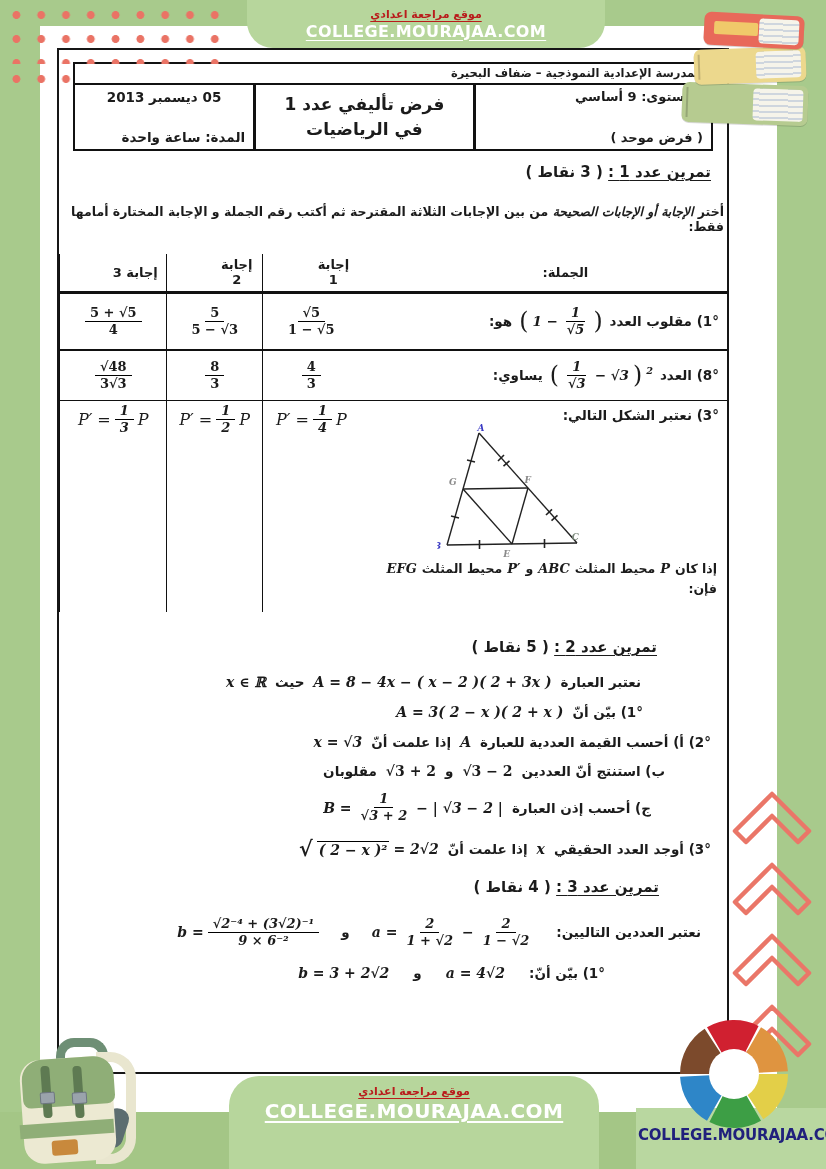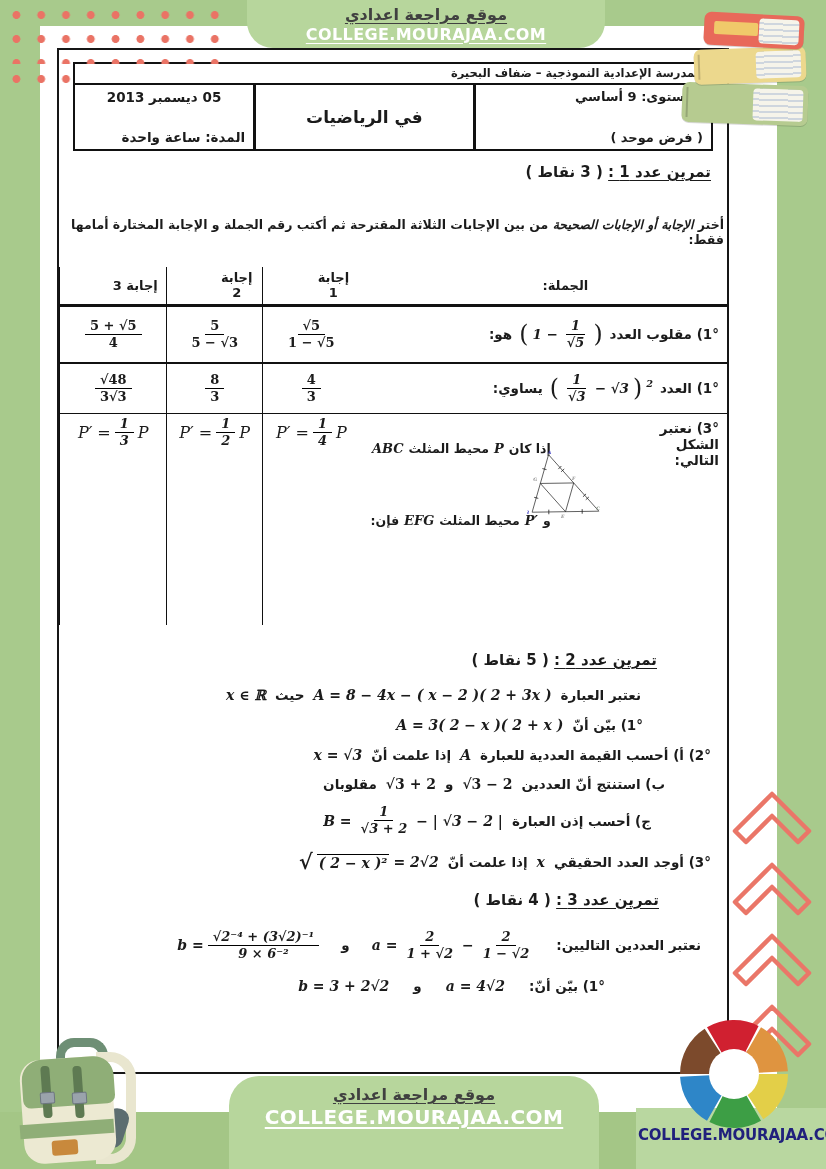--- a/index.html
+++ b/index.html
@@ -15,21 +15,21 @@
   }
   .dots-a{left:0;top:0;width:232px;height:64px;}
   .dots-b{left:0;top:64px;width:84px;height:26px;}
 
   .banner-top{
     position:absolute;left:247px;top:0;width:358px;height:48px;z-index:7;
     background:#b7d69c;border-radius:0 0 26px 26px;
     display:flex;flex-direction:column;align-items:center;justify-content:center;gap:1px;
   }
   .banner-top .l1,.bump .l1{
-    color:#404040;font-weight:bold;font-size:16px;text-decoration:underline;text-underline-offset:3px;
+    color:#b91c1c;font-weight:bold;font-size:11px;text-decoration:underline;text-underline-offset:3px;
   }
   .banner-top .l2,.bump .l2{
     color:#fff;font-weight:bold;font-size:16px;letter-spacing:.4px;
     text-decoration:underline;text-underline-offset:3px;
   }
 
   
   .books{position:absolute;right:0;top:6px;width:150px;height:110px;z-index:8;}
   .book{position:absolute;border-radius:7px;box-shadow:0 1px 0 rgba(0,0,0,.15);}
   .book .pages{position:absolute;top:4px;bottom:4px;right:5px;width:40%;
@@ -88,21 +88,21 @@
   .cell-title{width:35%;border-right:3px solid #111;border-left:3px solid #111;
     display:flex;flex-direction:column;align-items:center;justify-content:center;
     font-size:17px;font-weight:bold;text-align:center;line-height:1.45;}
   .cell-date{width:28%;display:flex;flex-direction:column;justify-content:space-between;
     font-size:13.5px;font-weight:bold;text-align:center;}
   .cell-date .d2{text-align:right;}
 
   .ex-heading{direction:rtl;text-align:right;font-size:15px;font-weight:bold;}
   .ex-heading .u{text-decoration:underline;text-underline-offset:3px;}
   .h1x{margin:12px 16px 0;}
-  .instr{direction:rtl;font-size:12.5px;font-weight:bold;margin:36px 3px 0;}
+  .instr{direction:rtl;font-size:12.5px;font-weight:bold;margin:23px 3px 0;}
   .instr .it{font-style:italic;}
 
   
   .qtable{direction:rtl;margin:20px 0 0;width:100%;border-collapse:collapse;table-layout:fixed;}
   .qtable td,.qtable th{box-sizing:border-box;padding:2px 4px;vertical-align:middle;}
   .col-s{width:55%;} .col-1{width:14.6%;} .col-2{width:14.3%;} .col-3{width:16.1%;}
   .vline{border-left:1.6px solid #111;}
   .qtable .hrow th{font-size:13px;font-weight:600;text-align:center;height:38px;border-bottom:3px solid #111;padding-left:48px;}
   .qtable .r1 td{height:58px;border-bottom:2.2px solid #111;}
   .qtable .r2 td{height:50px;border-bottom:1.6px solid #111;}
@@ -119,21 +119,21 @@
     line-height:1.25;font-family:"DejaVu Serif",serif;font-size:13px;font-weight:bold;}
   .frac .num{padding:0 5px;border-bottom:1.4px solid #000;}
   .frac .den{padding:0 5px;}
   .bigp{font-size:1.75em;font-weight:400;line-height:.85;font-style:normal;}
   .expo{font-size:.72em;vertical-align:top;position:relative;top:-5px;}
   .rad{font-size:1.5em;line-height:.8;font-style:normal;}
   .ovl{border-top:1.5px solid #000;padding:0 2px;}
   .mrow{display:inline-flex;align-items:center;gap:4px;}
 
   
-  .figwrap{display:flex;flex-direction:row;align-items:stretch;}
+  .figwrap{display:flex;flex-direction:column;align-items:stretch;}
   .figsvg{align-self:center;transform:translateX(-30px);}
   .figcap{display:flex;direction:rtl;flex-wrap:wrap;align-items:center;gap:5px;
     font-size:12.5px;font-weight:bold;justify-content:flex-start;padding-right:6px;}
   .figcap .mi{font-size:13px;}
 
   
   .ln{display:flex;direction:rtl;align-items:center;gap:9px;
     font-size:13.5px;font-weight:bold;text-align:right;}
   .ln .mi,.ln .mn{font-weight:600;font-size:14px;text-align:center;}
 </style>
@@ -182,20 +182,21 @@
  <div class="frame">
 
   <div class="hdr">
     <div class="hdr-school">المدرسة الإعدادية النموذجية – ضفاف البحيرة</div>
     <div class="hdr-row">
       <div class="hcell cell-level">
         <span>المستوى: 9 أساسي</span>
         <span>( فرض موحد )</span>
       </div>
       <div class="hcell cell-title">
+        <span>فرض تأليفي عدد 1</span>
         <span>في الرياضيات</span>
       </div>
       <div class="hcell cell-date">
         <span class="d1">05 ديسمبر 2013</span>
         <span class="d2">المدة: ساعة واحدة</span>
       </div>
     </div>
   </div>
 
   <div class="ex-heading h1x">
@@ -256,21 +257,21 @@
         <span class="frac mn">
                 <span class="num">5 + √5</span>
                 <span class="den">4</span>
               </span>
       </td>
     </tr>
 
     <tr class="r2">
       <td class="scell">
         <span class="srow">
-          <span>1°) العدد</span>
+          <span>8°) العدد</span>
           <span class="mi mrow">
             <span class="bigp">(</span>
             <span class="frac">
                     <span class="num">1</span>
                     <span class="den">√3</span>
                   </span>
             <span>− √3</span>
             <span class="bigp">)</span>
             <span class="expo">2</span>
           </span>

